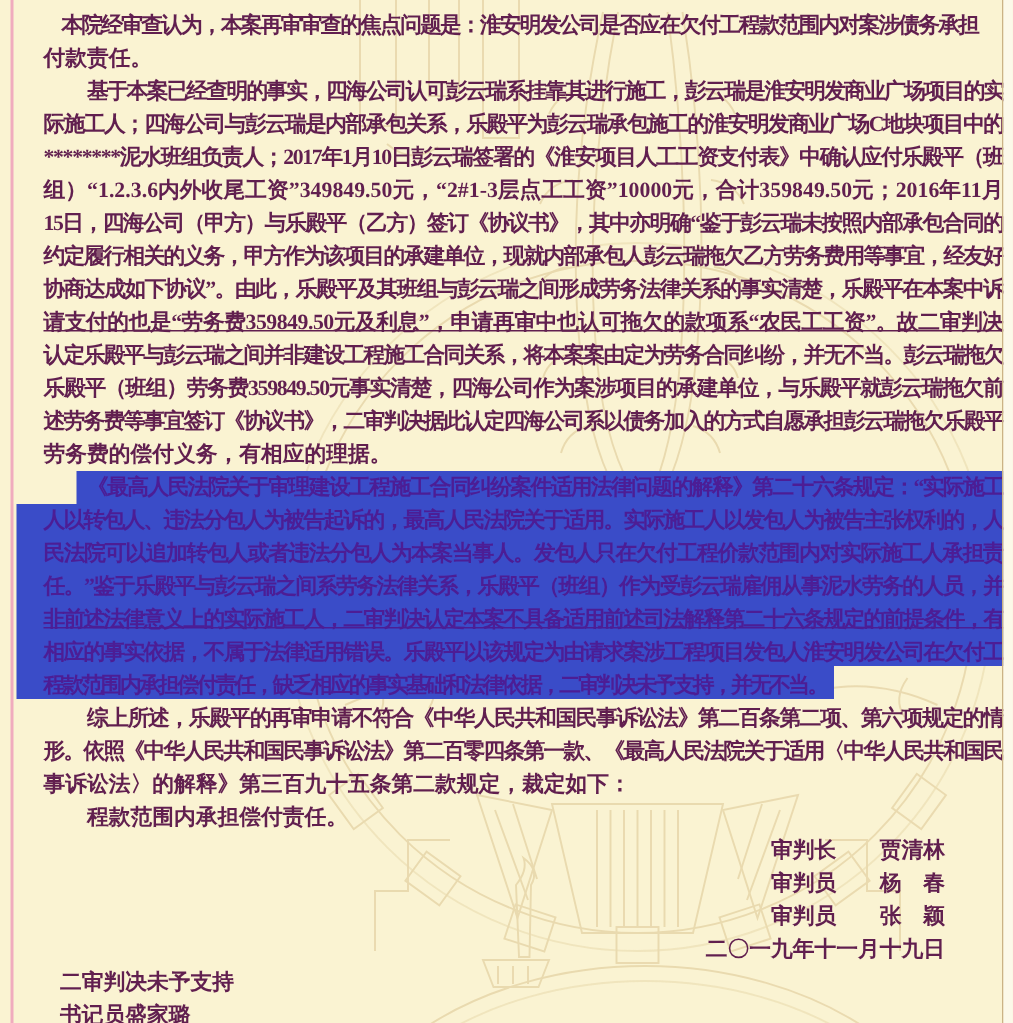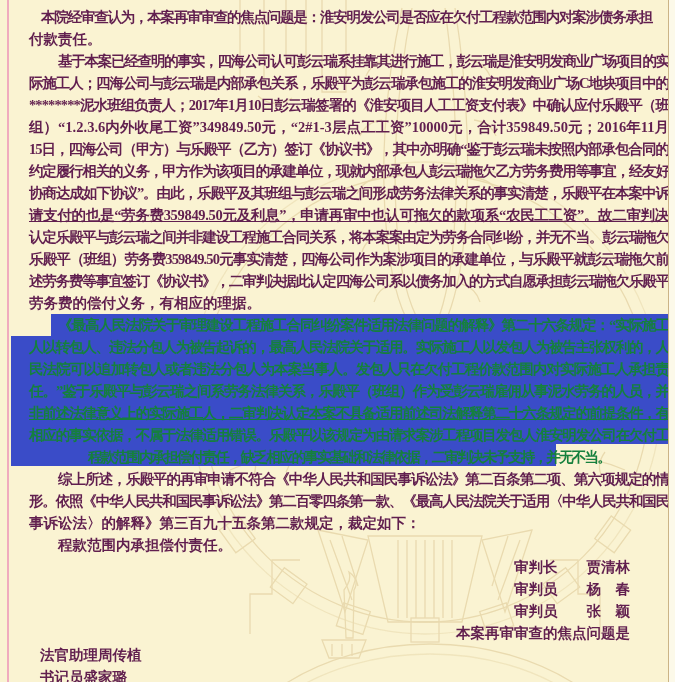--- a/index.html
+++ b/index.html
@@ -11,21 +11,21 @@
   .rstrip{position:absolute;left:669px;top:0;width:6px;height:682px;background:#FCF9E9;z-index:4;}
   .sel{position:absolute;background:#3A4CC8;z-index:2;}
   .sel-a{left:51px;top:314px;width:618px;height:22px;}
   .sel-b{left:11px;top:336px;width:658px;height:108px;}
   .sel-c{left:11px;top:444px;width:545px;height:22px;}
   .textcol{position:absolute;left:29px;top:6px;width:640px;z-index:3;
            color:#611F4F;font-size:14.5px;font-weight:600;}
   .ln{height:22px;line-height:22px;white-space:nowrap;}
   .ln span{display:inline-block;}
   .ind span{margin-left:29px;}
-  .hl{color:#15803d;text-align:center;}
+  .hl{color:#4c1d95;}
   .sigline{text-align:right;padding-right:39px;}
   .staffline{padding-left:11px;}
 </style>
 </head>
 <body>
 
 <div class="page">
 
   <svg class="wm" width="675" height="682" viewBox="0 0 675 682">
     <g stroke="#E8D8AC" fill="none" stroke-width="1.3" opacity="0.9">
@@ -112,22 +112,22 @@
     <div class="ln hl"><span style="letter-spacing: -1.16667px;">相应的事实依据，不属于法律适用错误。乐殿平以该规定为由请求案涉工程项目发包人淮安明发公司在欠付工</span></div>
     <div class="ln hl"><span style="letter-spacing: -1.76829px;">程款范围内承担偿付责任，缺乏相应的事实基础和法律依据，二审判决未予支持，并无不当。</span></div>
     <div class="ln ind"><span style="letter-spacing: -0.922222px;">综上所述，乐殿平的再审申请不符合《中华人民共和国民事诉讼法》第二百条第二项、第六项规定的情</span></div>
     <div class="ln"><span style="letter-spacing: -1.16667px;">形。依照《中华人民共和国民事诉讼法》第二百零四条第一款、《最高人民法院关于适用〈中华人民共和国民</span></div>
     <div class="ln"><span>事诉讼法〉的解释》第三百九十五条第二款规定，裁定如下：</span></div>
     <div class="ln ind"><span>程款范围内承担偿付责任。</span></div>
 
     <div class="ln sigline"><span>审判长　　贾清林</span></div>
     <div class="ln sigline"><span>审判员　　杨　春</span></div>
     <div class="ln sigline"><span>审判员　　张　颖</span></div>
-    <div class="ln sigline"><span>本案再审审查的焦点问题是</span></div>
+    <div class="ln sigline"><span>二〇一九年十一月十九日</span></div>
 
-    <div class="ln staffline"><span>法官助理周传植</span></div>
+    <div class="ln staffline"><span>二审判决未予支持</span></div>
     <div class="ln staffline"><span>书记员盛家璐</span></div>
   </div>
 
   <div class="rule-left"></div>
   <div class="rule-right"></div>
   <div class="rstrip"></div>
 </div>
 
 </body></html>

